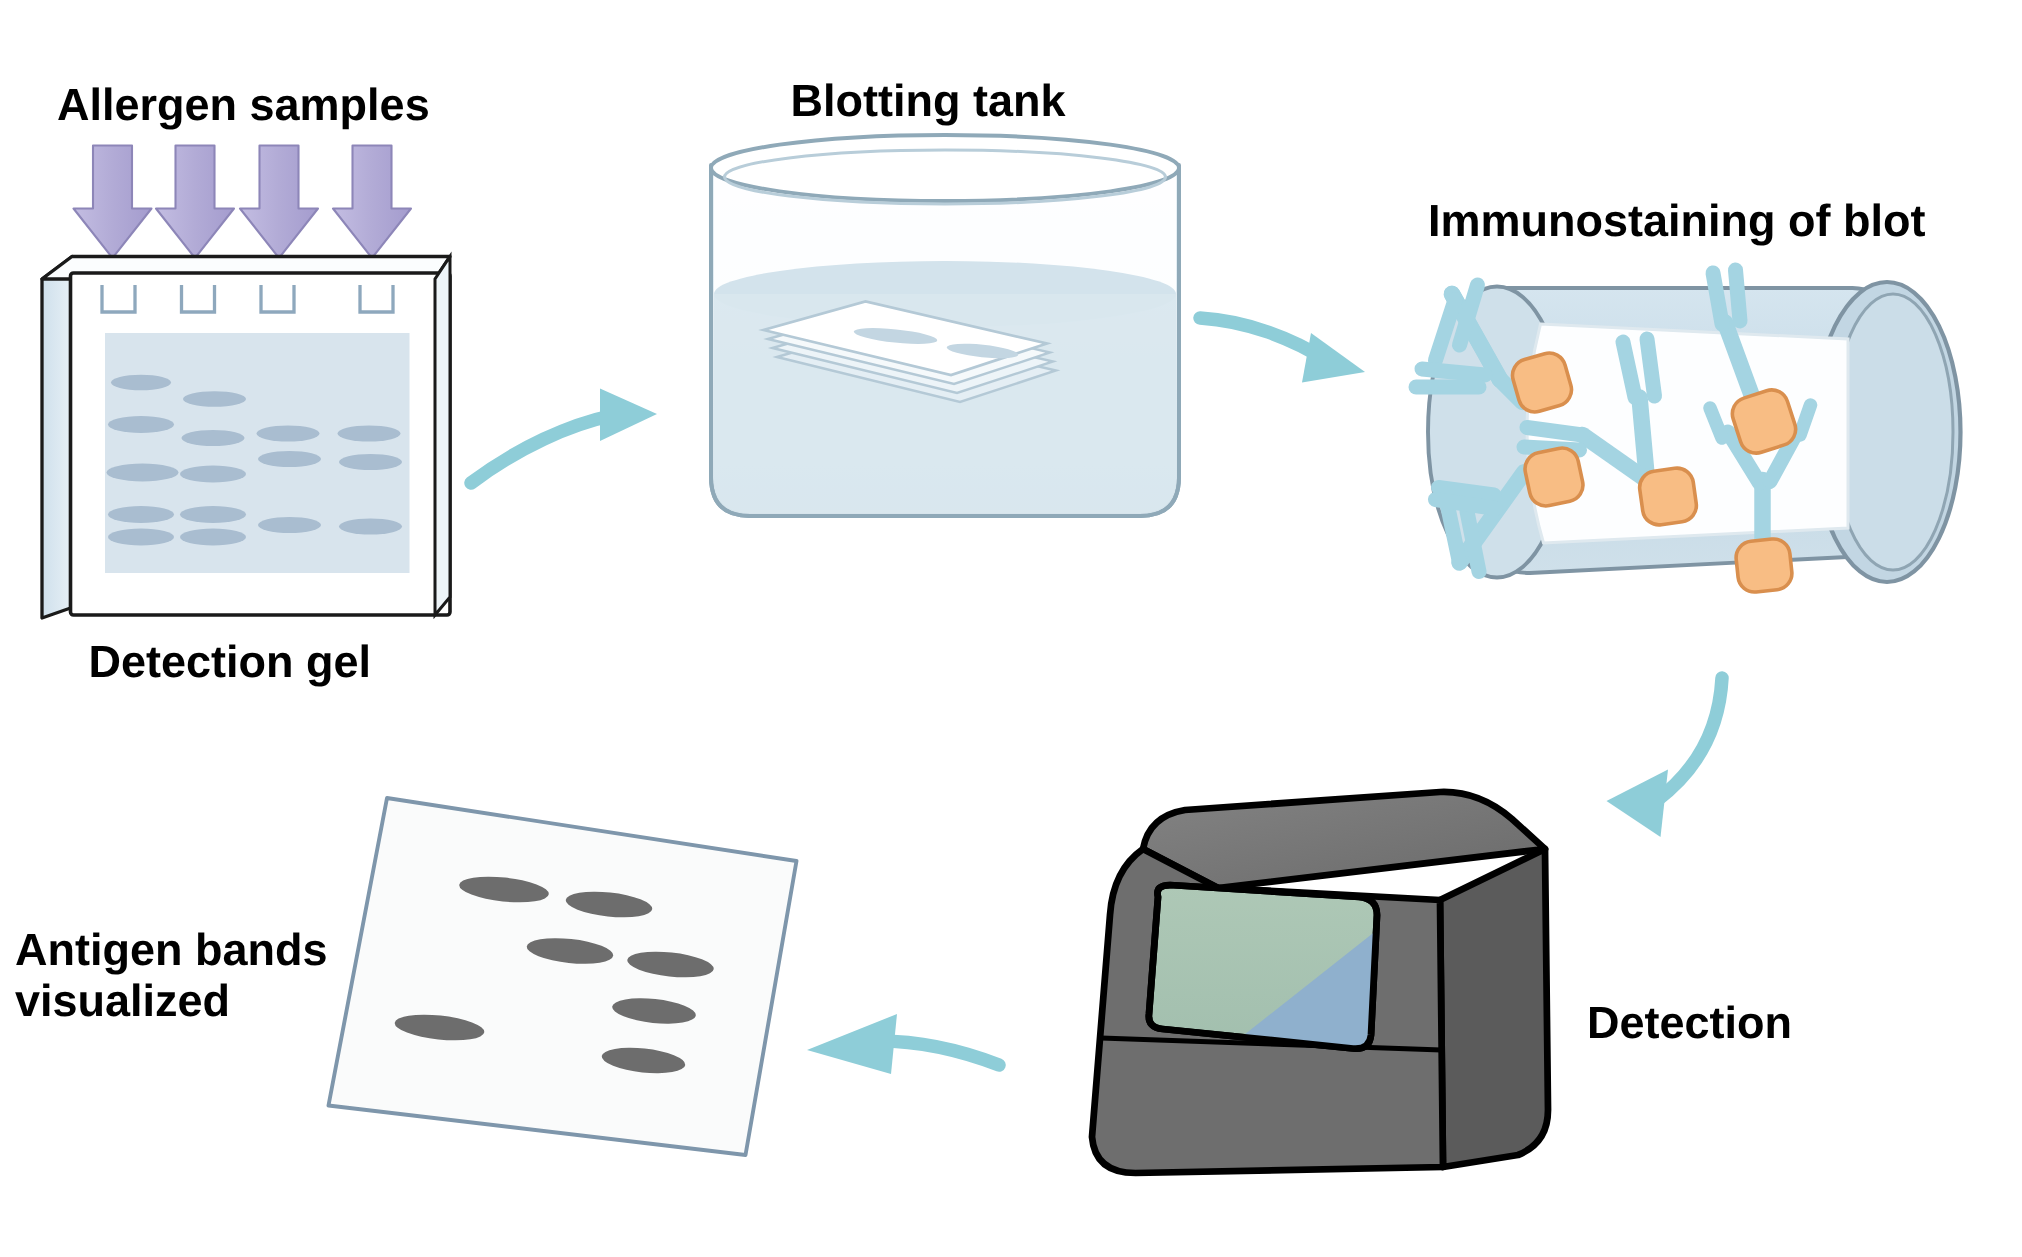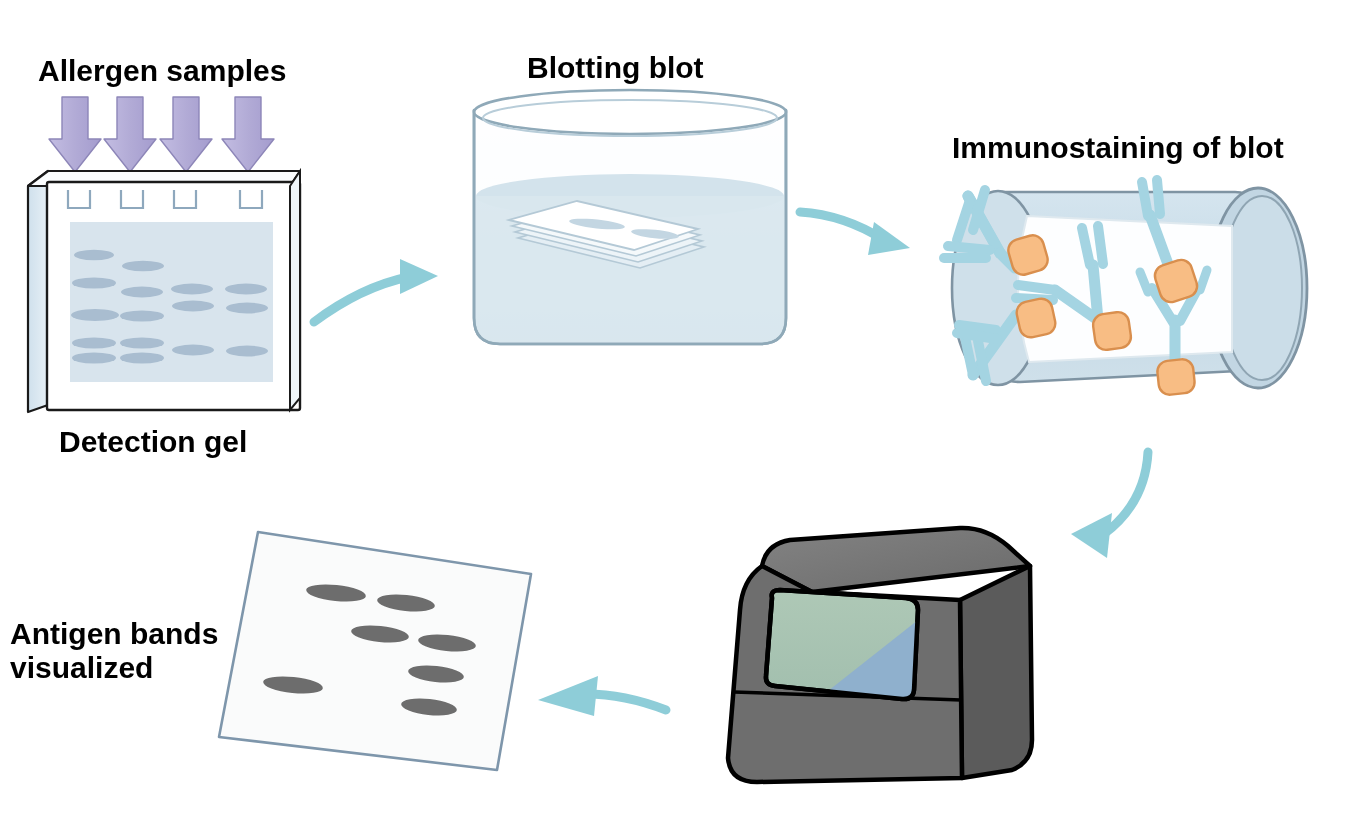--- a/index.html
+++ b/index.html
@@ -16,22 +16,23 @@
   #lbl-antigen{left:10px;top:617px;font-size:30px;text-align:left;width:230px;}
   svg{position:absolute;left:0;top:0;}
 </style>
 </head>
 <body>
 
 <div class="stage">
 
   <div class="lbl" id="lbl-allergen">Allergen samples</div>
   <div class="lbl" id="lbl-separation">Detection gel</div>
-  <div class="lbl" id="lbl-blotting">Blotting blot</div>
+  <div class="lbl" id="lbl-blotting">Blotting tank</div>
   <div class="lbl" id="lbl-immuno">Immunostaining of blot</div>
+  <div class="lbl" id="lbl-detection">Detection</div>
   <div class="lbl" id="lbl-antigen">Antigen bands
 visualized</div>
 
   <svg width="1348" height="838" viewBox="0 0 1348 838">
     <defs>
       <linearGradient id="gradGelSide" x1="0" y1="0" x2="1" y2="0">
         <stop offset="0" stop-color="#cfe0ec"></stop>
           <stop offset="1" stop-color="#e7f0f6"></stop>
       </linearGradient>
       <linearGradient id="gradArrowP" x1="0" y1="0" x2="1" y2="0">

